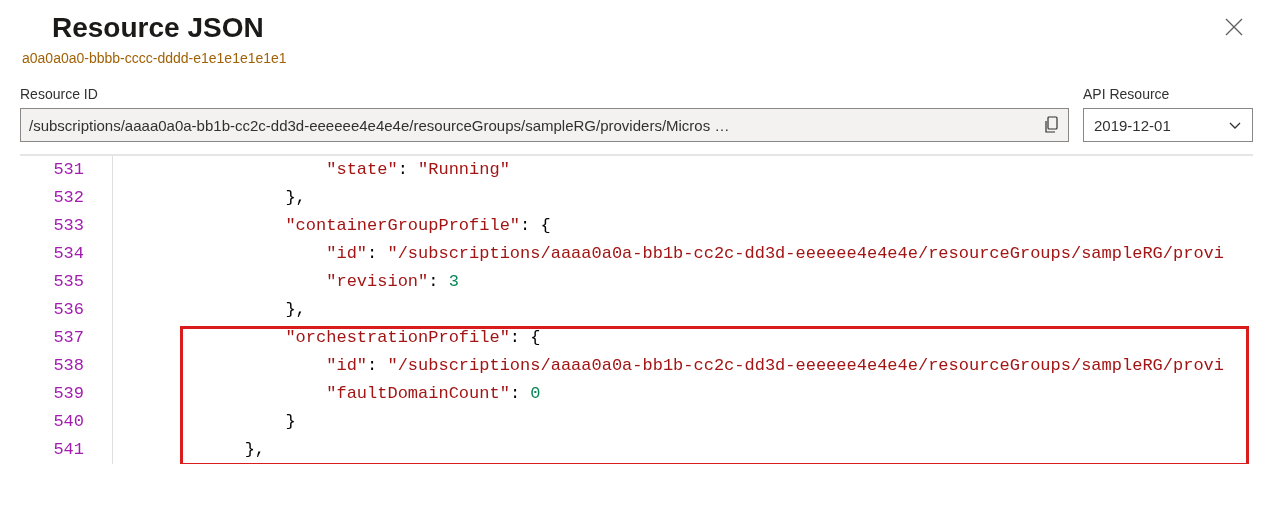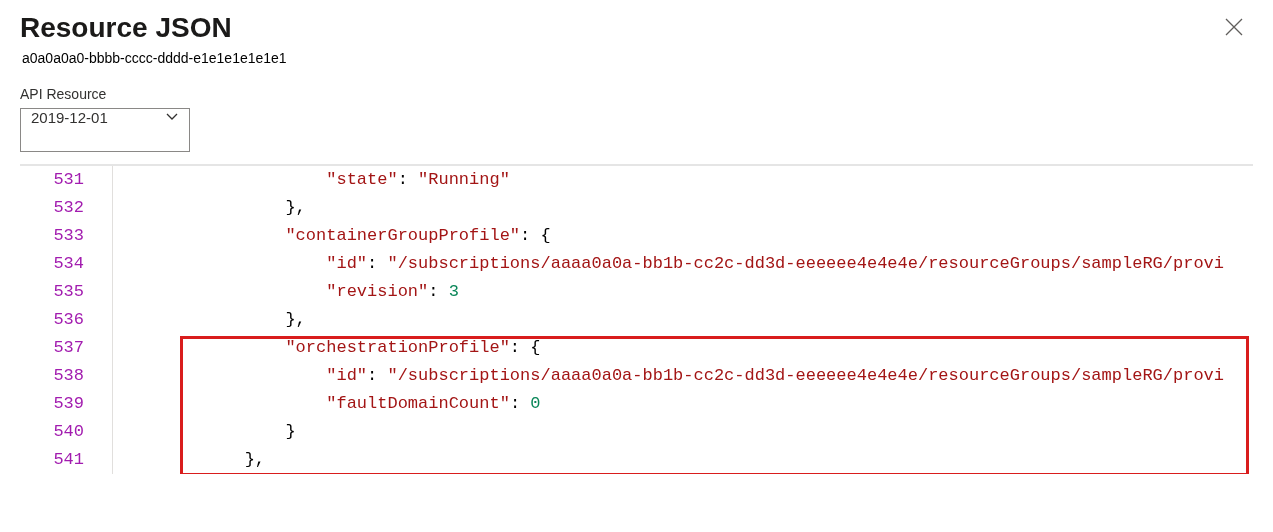--- a/index.html
+++ b/index.html
@@ -4,41 +4,41 @@
 <style>
   * { box-sizing: border-box; }
   body {
     margin: 0;
     font-family: "Segoe UI", -apple-system, sans-serif;
     background: #fff;
     color: #323130;
     width: 1273px;
     padding: 12px 20px 0 20px;
   }
-  .header-row { display: flex; justify-content: space-between; align-items: flex-start; }
+  .header-row { display: flex; justify-content: space-between; align-items: flex-start; margin-left: 32px; }
   .title { font-size: 28px; font-weight: 600; margin: 0; color: #1b1a19; }
-  .subtitle { font-size: 14px; color: #000000; margin: 4px 0 20px 2px; }
+  .subtitle { font-size: 14px; color: #a16207; margin: 4px 0 20px 2px; }
   .close-btn { font-size: 22px; color: #605e5c; padding: 6px 10px; line-height: 1; cursor: pointer; }
   .fields-row { display: flex; gap: 14px; align-items: flex-end; margin-bottom: 8px; }
   .field-group { display: flex; flex-direction: column; }
   .field-group.grow { flex: 1; }
   .field-label { font-size: 14px; color: #323130; margin-bottom: 6px; }
   .resource-id-box {
     display: flex; align-items: center; justify-content: space-between;
     border: 1px solid #8a8886; background: #f3f2f1;
     height: 34px; padding: 0 6px 0 8px;
     font-size: 15px; color: #323130;
     overflow: hidden; white-space: nowrap;
   }
   .resource-id-text { overflow: hidden; text-overflow: clip; flex: 1; }
   .copy-btn { width: 18px; height: 18px; flex-shrink: 0; cursor: pointer; margin-left: 4px; }
   .api-select {
-    display: flex; align-items: flex-start; justify-content: space-between;
+    display: flex; align-items: center; justify-content: space-between;
     border: 1px solid #8a8886; background: #fff;
-    height: 44px; width: 170px; padding: 0 10px;
+    height: 34px; width: 170px; padding: 8px 10px;
     font-size: 15px; cursor: pointer;
   }
   .chevron { width: 14px; height: 14px; }
   .editor-wrap { border-top: 2px solid #e5e5e5; margin-top: 12px; position: relative; }
   .editor {
     font-family: Consolas, "Courier New", monospace;
     font-size: 17px; line-height: 28px;
     white-space: pre; overflow: hidden;
     position: relative;
   }
@@ -71,20 +71,32 @@
   <h1 class="title">Resource JSON</h1>
   <div class="close-btn">
     <svg width="18" height="18" viewBox="0 0 18 18">
         <path d="M1 1 L17 17 M17 1 L1 17" stroke="#605e5c" stroke-width="1.3" fill="none"></path>
       </svg>
   </div>
 </div>
 <div class="subtitle">a0a0a0a0-bbbb-cccc-dddd-e1e1e1e1e1e1</div>
 
 <div class="fields-row">
+  <div class="field-group grow">
+    <div class="field-label">Resource ID</div>
+    <div class="resource-id-box">
+      <span class="resource-id-text">/subscriptions/aaaa0a0a-bb1b-cc2c-dd3d-eeeeee4e4e4e/resourceGroups/sampleRG/providers/Micros …</span>
+      <span class="copy-btn">
+        <svg width="16" height="18" viewBox="0 0 16 18">
+            <rect x="4" y="1" width="9" height="12" rx="1" fill="none" stroke="#323130" stroke-width="1.2"></rect>
+            <path d="M2 5 v11 h9" fill="none" stroke="#323130" stroke-width="1.2"></path>
+          </svg>
+      </span>
+    </div>
+  </div>
   <div class="field-group">
     <div class="field-label">API Resource</div>
     <div class="api-select">
       <span>2019-12-01</span>
       <svg class="chevron" viewBox="0 0 14 14">
           <path d="M2 5 L7 10 L12 5" fill="none" stroke="#323130" stroke-width="1.3"></path>
         </svg>
     </div>
   </div>
 </div>

